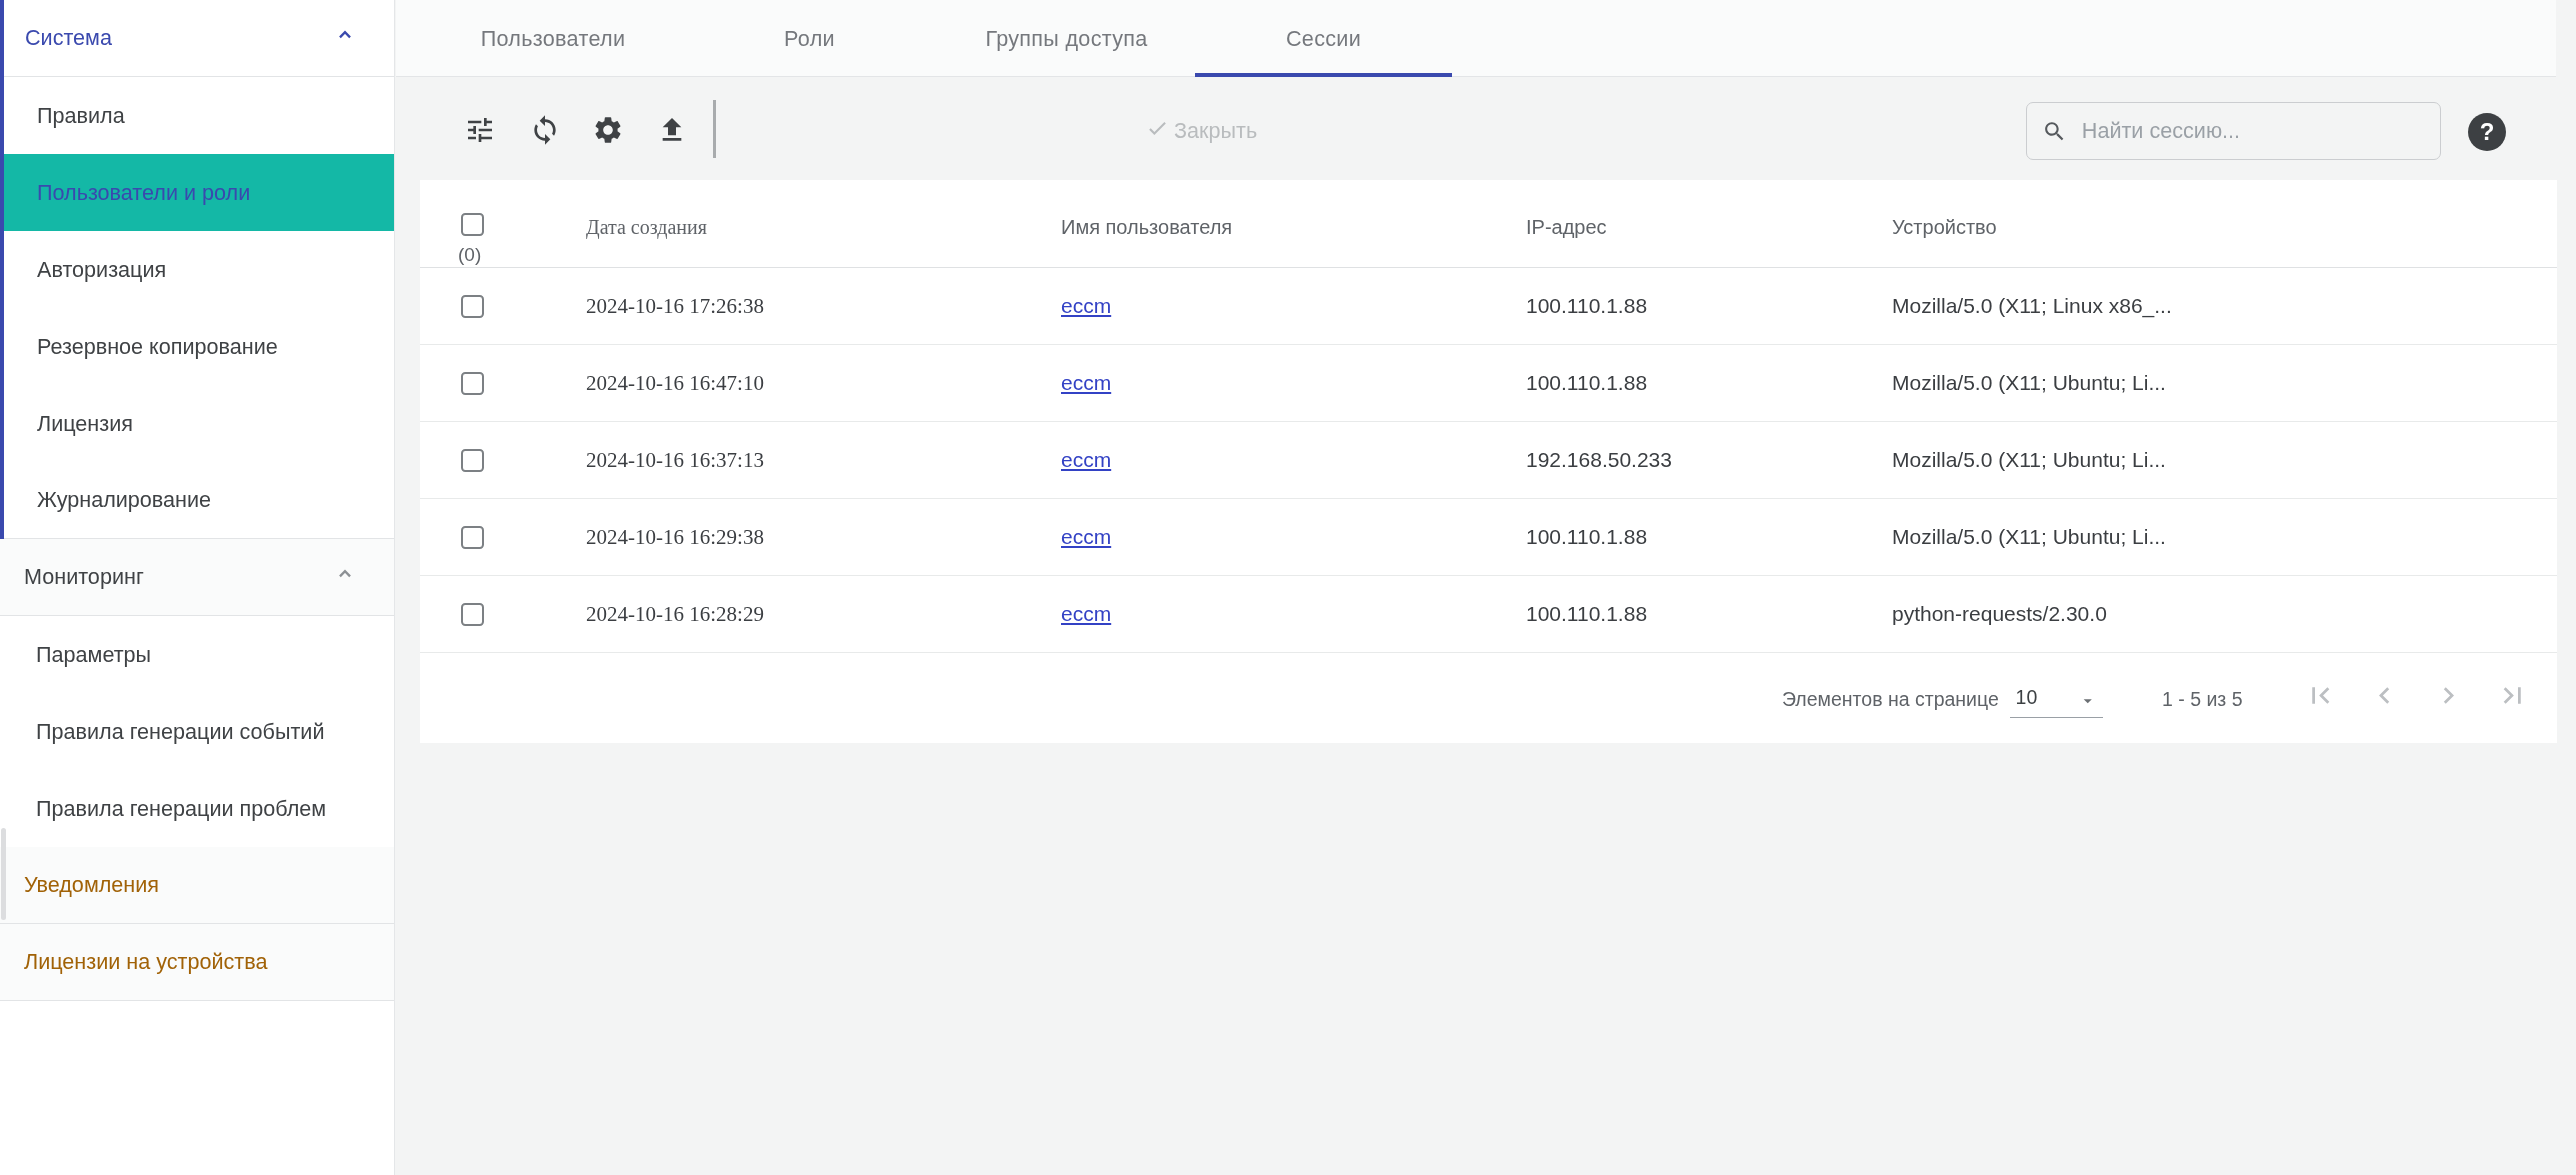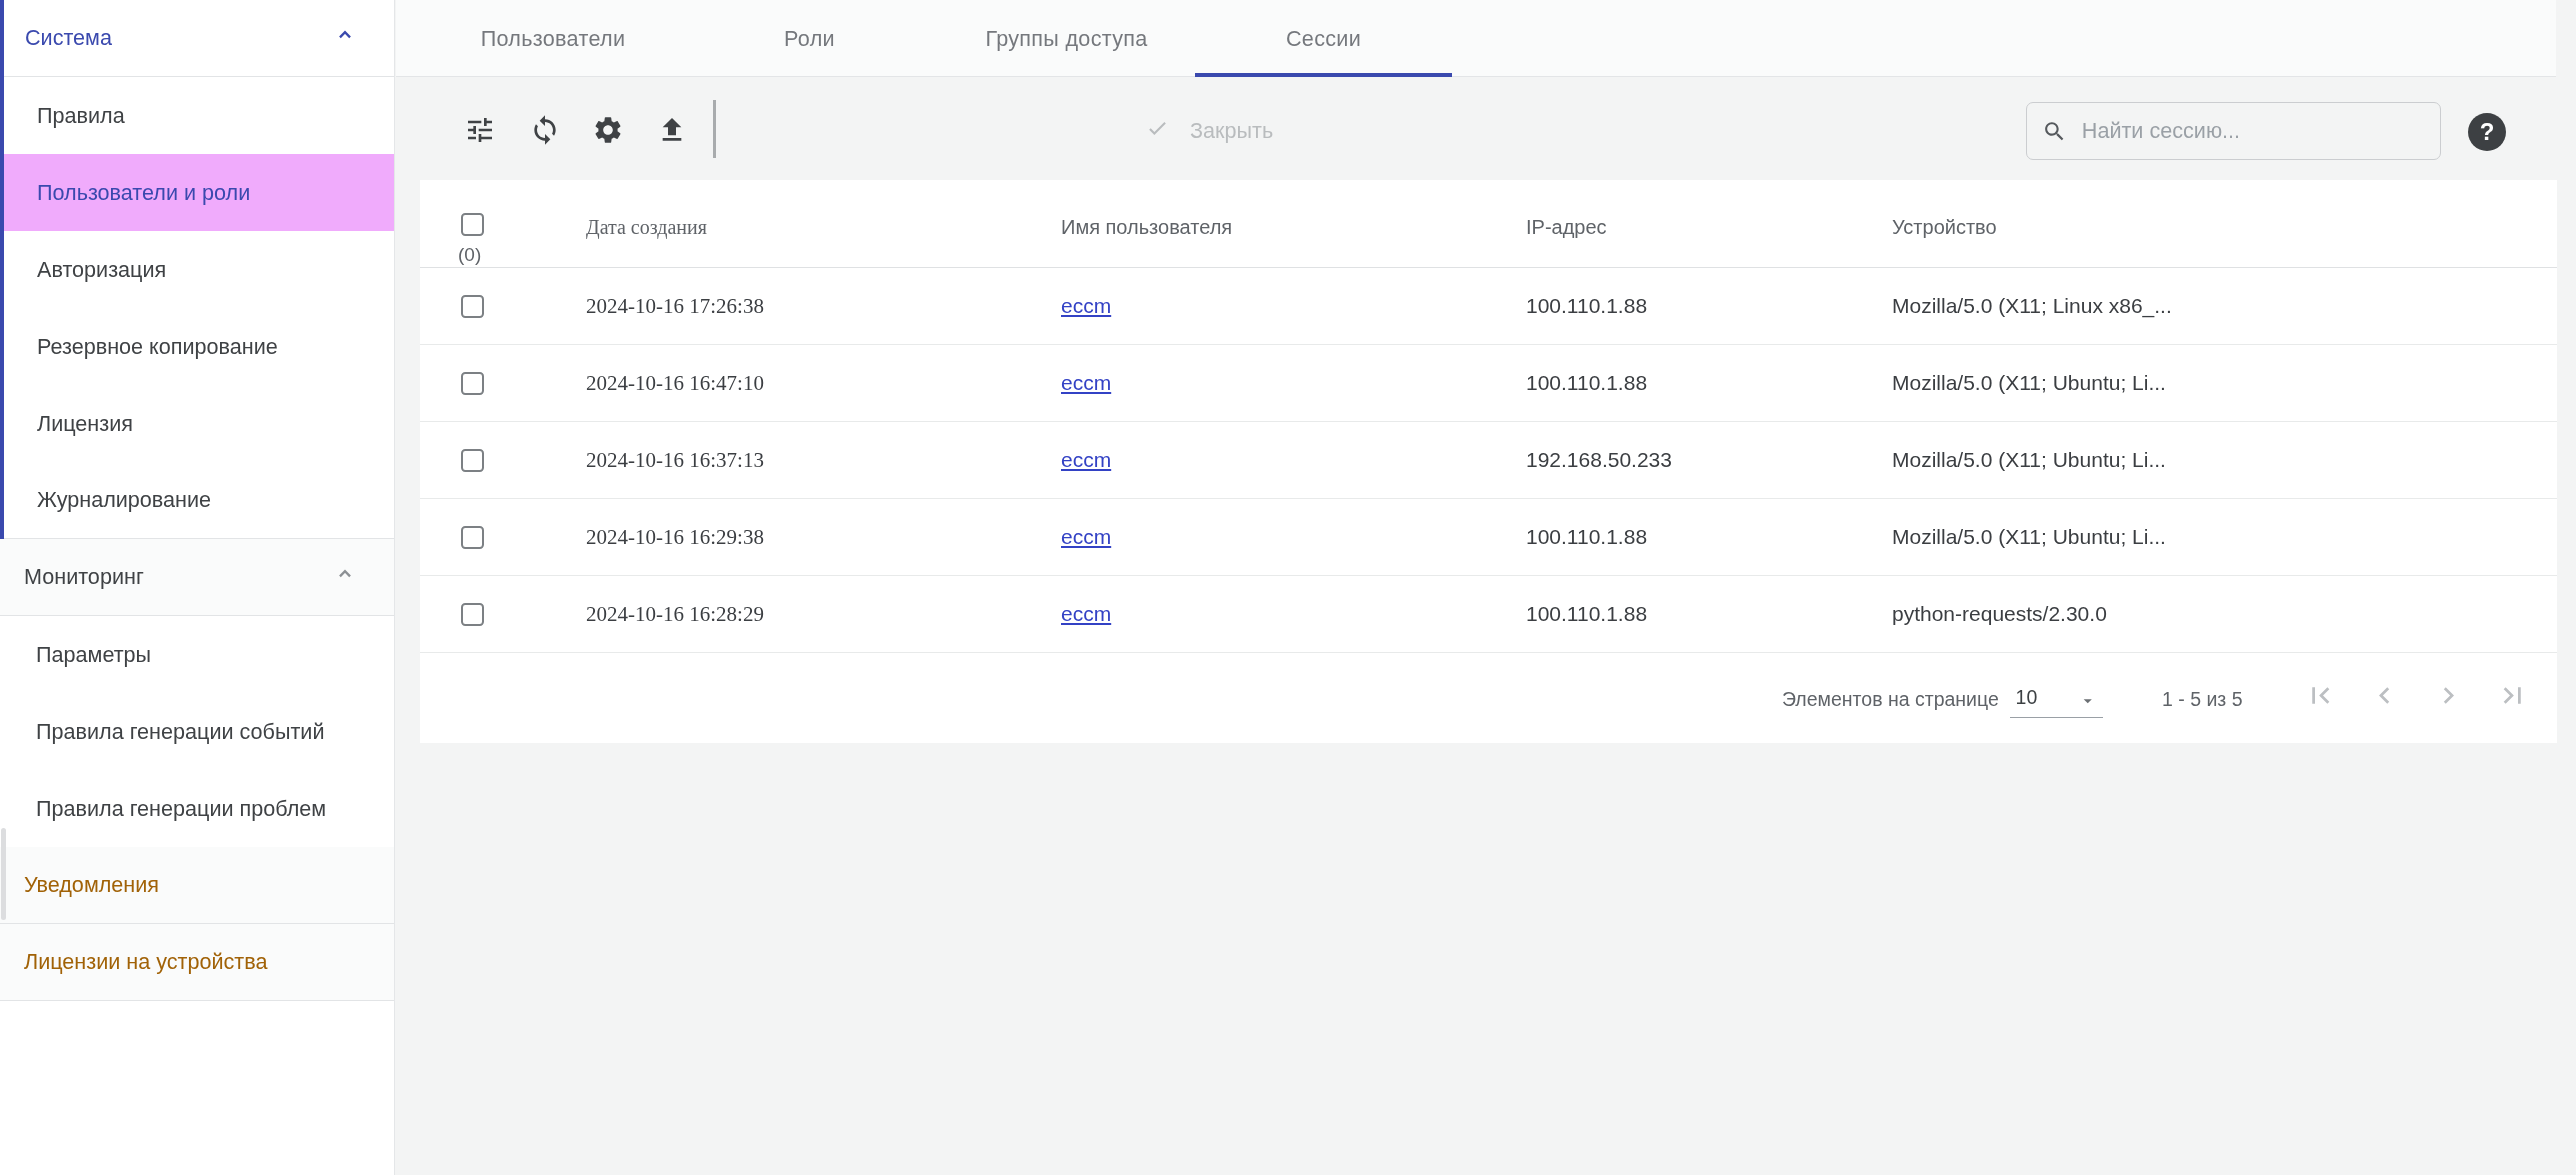--- a/index.html
+++ b/index.html
@@ -21,21 +21,21 @@
     border-bottom:1.4px solid #e2e4e6;cursor:pointer;
   }
   .side-header .chev{position:absolute;right:38px;top:50%;transform:translateY(-50%);}
   .hdr-accent{color:#3a49ae;}
   .hdr-gray{color:#3f4245;background:#fafbfb;}
   .side-item{
     height:77px;display:flex;align-items:center;padding-left:33px;
     font-size:21.6px;color:#3f4245;cursor:pointer;background:#fff;
   }
   .g2 .side-item{padding-left:36px;}
-  .side-item.active{background:#f0abfc;color:#3a49ae;}
+  .side-item.active{background:#14b8a6;color:#3a49ae;}
   .group-end{border-bottom:1.4px solid #e2e4e6;}
   .side-section{
     height:77px;display:flex;align-items:center;padding-left:24px;
     font-size:21.6px;color:#a16207;background:#fafbfb;
     border-bottom:1.4px solid #e2e4e6;cursor:pointer;
   }
   #side-scroll-thumb{
     position:absolute;left:0.7px;top:828px;width:4.9px;height:92px;
     border-radius:2.8px;background:#dcdddf;
   }
@@ -49,21 +49,21 @@
     position:absolute;top:0;width:257px;height:77px;display:flex;
     align-items:center;justify-content:center;font-size:21.6px;font-weight:500;
     color:#75787d;cursor:pointer;letter-spacing:0.3px;
   }
   #tab-underline{position:absolute;bottom:-1.4px;height:4.9px;width:257px;background:#3a49ae;}
   
   .icon-btn{position:absolute;width:39px;height:39px;display:flex;align-items:center;justify-content:center;cursor:pointer;color:#3f4245;}
   #toolbar-divider{position:absolute;left:317px;top:100px;width:2.8px;height:58px;background:#a8abad;}
   #close-btn{
     position:absolute;left:749px;top:111px;height:39px;display:flex;align-items:center;
-    gap:20px;color:#b9bcbe;font-size:21.6px;cursor:default;
+    gap:4px;color:#b9bcbe;font-size:21.6px;cursor:default;
   }
   #search-box{
     position:absolute;left:1630px;top:102px;width:415px;height:58px;
     border:1.4px solid #cbcdd0;border-radius:7px;display:flex;align-items:center;
     padding:0 15.3px;gap:12.5px;color:#73777b;
   }
   #search-input{
     border:none;outline:none;background:transparent;flex:1;
     font-size:21.6px;font-family:inherit;color:#3f4245;
   }

